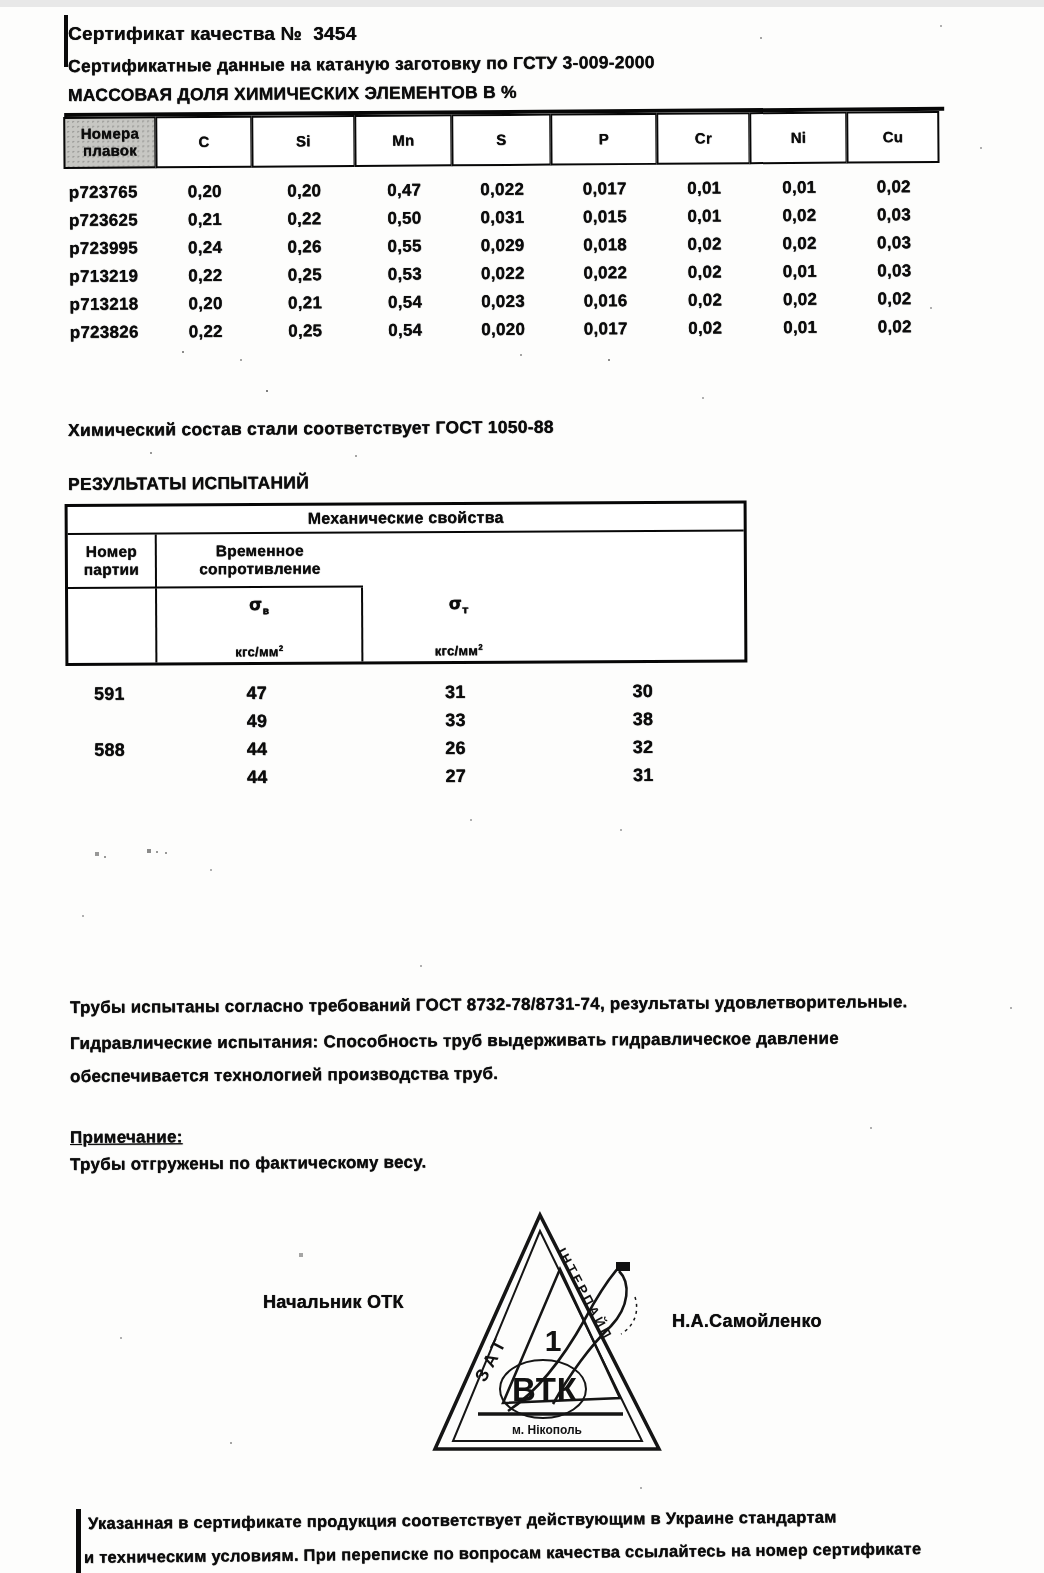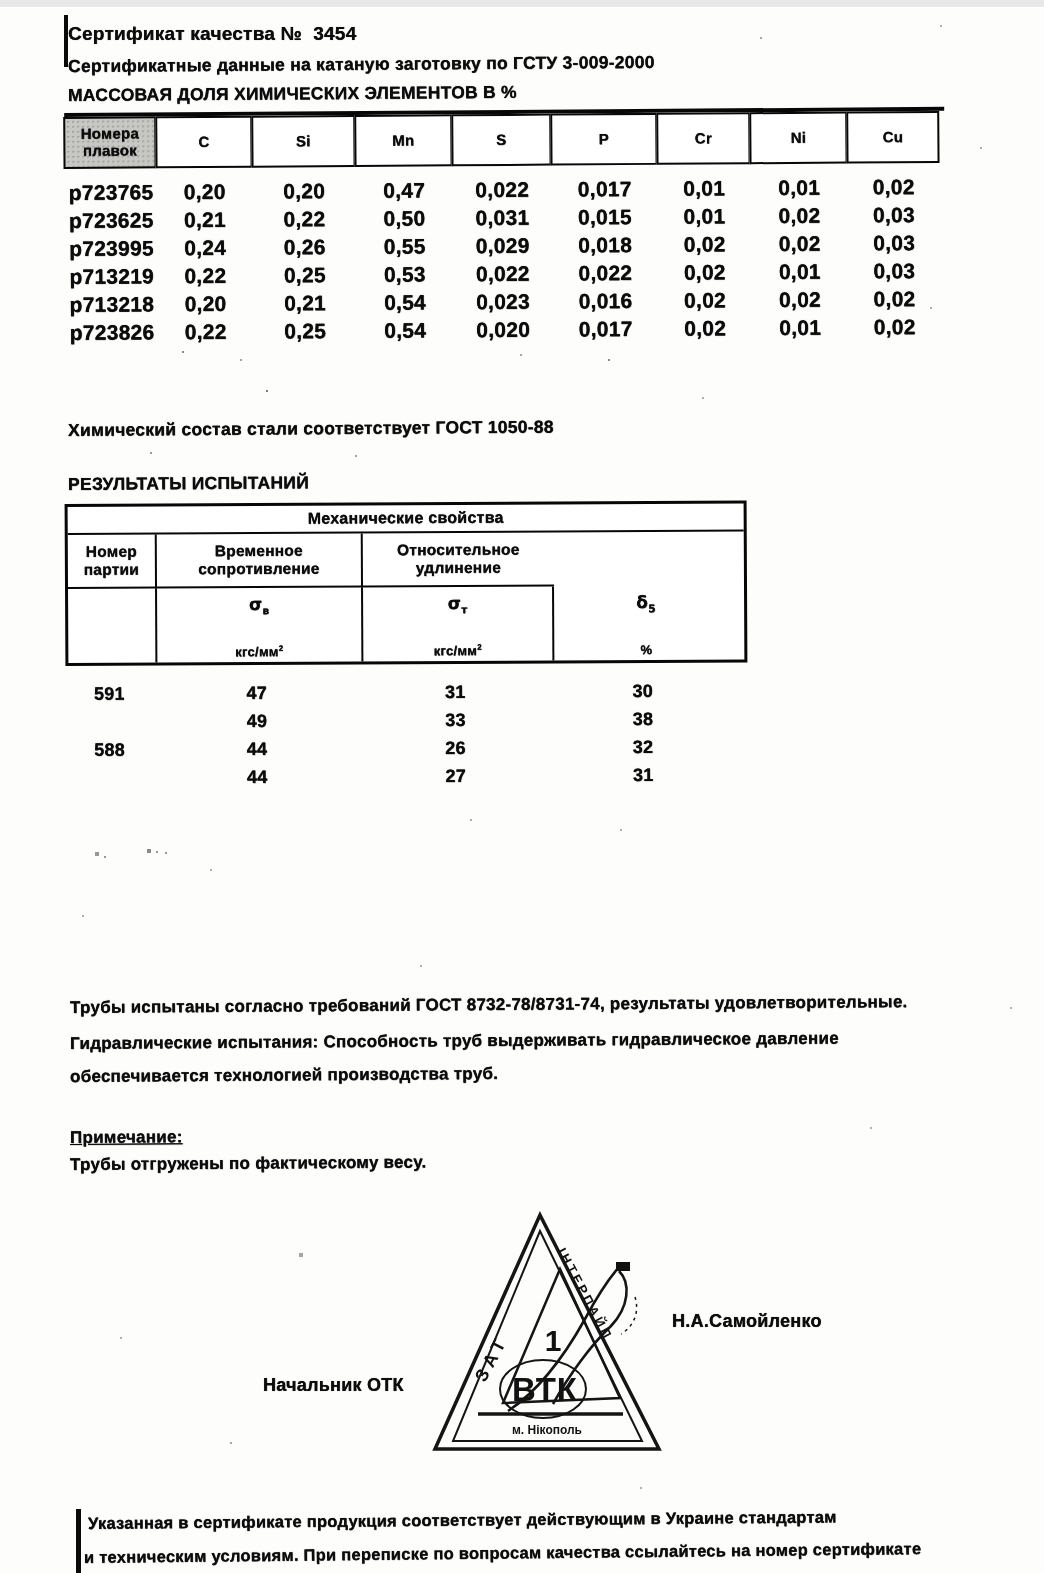--- a/index.html
+++ b/index.html
@@ -20,21 +20,21 @@
   .chem-head  { border-top:4px solid #070707; }
   .chem-head .hcell {
     border:2.5px solid #070707; height:48px; margin:0 0 0 -1px;
     display:flex; align-items:center; justify-content:center; text-align:center;
     font-size:15px; line-height:1.12; background:#fff;
   }
   .hcell.shaded { background:#c7c7c3;
     background-image:radial-gradient(rgba(0,0,0,.22) 1px, transparent 1px); background-size:5px 5px; }
   .chem-body { margin-top:10px; }
   .chem-body .row { height:28px; }
-  .chem-body .cell { display:flex; align-items:center; justify-content:center; font-size:21px; }
+  .chem-body .cell { display:flex; align-items:center; justify-content:center; font-size:17px; }
   .chem-body .cell.first { justify-content:flex-start; padding-left:4px; }
 
   
   .mech-table { left:65px; top:497px; width:676px; border:3px solid #070707; background:#fff; }
   .mech-span  { height:26px; border-bottom:2.5px solid #070707;
                 display:flex; align-items:center; justify-content:center; font-size:16px; }
   .mech-grid  { display:grid; grid-template-columns:89px 206px 191px 184px; }
   .mech-grid .mcell { border-right:2.5px solid #070707; }
   .mech-grid .mcell:last-child { border-right:none; }
   .mech-titles .mcell { height:52px; border-bottom:2.5px solid #070707;
@@ -165,36 +165,31 @@
   </div>
 
   <div class="abs txt tilt" style="left:68px; top:413px; font-size:17.5px;">Химический состав стали соответствует ГОСТ 1050-88</div>
   <div class="abs txt tilt" style="left:68px; top:467px; font-size:17.5px;">РЕЗУЛЬТАТЫ ИСПЫТАНИЙ</div>
 
   <div class="abs mech-table tilt2">
     <div class="mech-span txt">Механические свойства</div>
     <div class="mech-grid mech-titles">
       <div class="mcell txt">Номер партии</div>
       <div class="mcell txt">Временное сопротивление</div>
-      <div class="mcell txt">Относительное удлинение</div>
     </div>
     <div class="mech-grid mech-syms">
       <div class="mcell"></div>
       <div class="mcell">
         <span class="sym txt"><span>σ</span><sub>в</sub></span>
         <span class="unit txt"><span>кгс/мм</span><sup>2</sup></span>
       </div>
       <div class="mcell">
         <span class="sym txt"><span>σ</span><sub>т</sub></span>
         <span class="unit txt"><span>кгс/мм</span><sup>2</sup></span>
       </div>
-      <div class="mcell">
-        <span class="sym txt"><span>δ</span><sub>5</sub></span>
-        <span class="unit txt"><span>%</span><sup></sup></span>
-      </div>
     </div>
   </div>
 
   <div class="abs mech-data tilt2">
     <div class="mech-grid row">
       <span class="cell txt">591</span>
       <span class="cell txt">47</span>
       <span class="cell txt">31</span>
       <span class="cell txt">30</span>
     </div>
@@ -217,21 +212,21 @@
       <span class="cell txt">31</span>
     </div>
   </div>
 
   <div class="abs txt tilt" style="left:70px; top:991px; font-size:17px; width:965px;">Трубы испытаны согласно требований ГОСТ 8732-78/8731-74, результаты удовлетворительные.</div>
   <div class="abs txt tilt" style="left:70px; top:1027px; font-size:17px; width:900px;">Гидравлические испытания: Способность труб выдерживать гидравлическое давление</div>
   <div class="abs txt tilt" style="left:70px; top:1060px; font-size:17px; width:900px;">обеспечивается технологией производства труб.</div>
   <div class="abs txt tilt" style="left:70px; top:1121px; font-size:17px;text-decoration:underline;">Примечание:</div>
   <div class="abs txt tilt" style="left:70px; top:1148px; font-size:17px;">Трубы отгружены по фактическому весу.</div>
 
-  <div class="abs txt" style="left:263px; top:1368px; font-size:18px;">Начальник ОТК</div>
+  <div class="abs txt" style="left:263px; top:1285px; font-size:18px;">Начальник ОТК</div>
   <div class="abs txt" style="left:672px; top:1304px; font-size:18px;">Н.А.Самойленко</div>
 
   <svg class="abs" style="left:423px; top:1198px;" width="248" height="252" viewBox="0 0 248 252">
     <g fill="none" stroke="#151515">
       <path d="M117 10 L12 244 L236 244 Z" stroke-width="3.5"></path>
       <path d="M117 26 L30 236 L219 236 Z" stroke-width="2"></path>
       <path d="M137 64 L80 198 L197 193 Z" stroke-width="2.5"></path>
       <ellipse cx="120" cy="184" rx="43" ry="29" stroke-width="2"></ellipse>
       <path d="M55 209 L200 209" stroke-width="3.5"></path>
       <path d="M85 206 C115 186, 142 150, 162 114 C176 88, 189 70, 196 62" stroke-width="2.6"></path>

